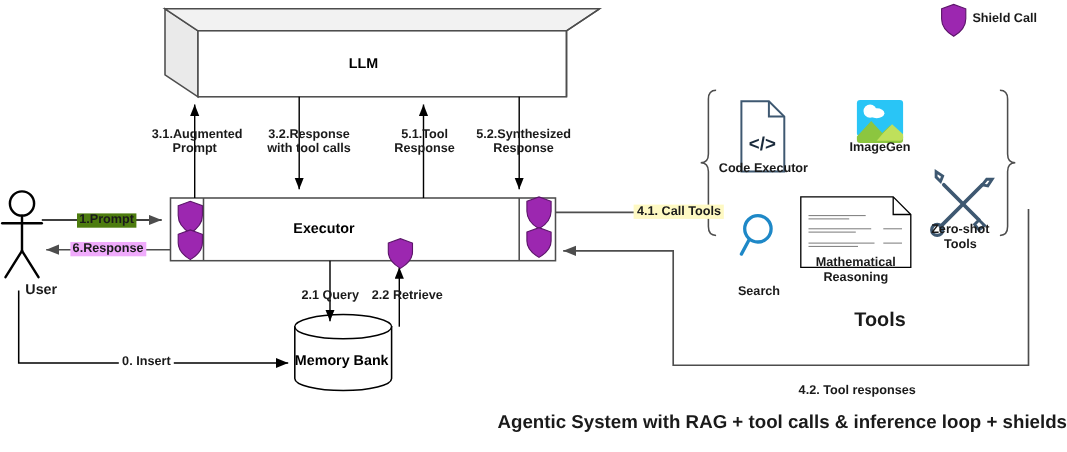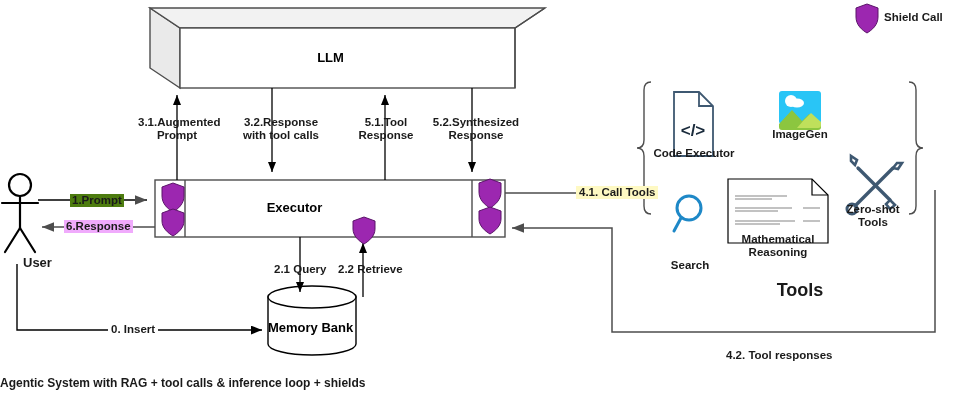--- a/index.html
+++ b/index.html
@@ -157,13 +157,13 @@
 <div class="lbl c" style="left:652px;top:147px;width:84px;">Code Executor</div>
 <div class="lbl c" style="left:770px;top:128px;width:60px;">ImageGen</div>
 <div class="lbl c" style="left:662px;top:259px;width:56px;">Search</div>
 <div class="lbl c" style="left:728px;top:233px;width:100px;">Mathematical Reasoning</div>
 <div class="lbl c" style="left:840px;top:203px;width:66px;">Zero-shot Tools</div>
 
 <div class="lbl bold c" style="left:730px;top:284px;width:100px;font-size:18px;">Tools</div>
 
 <div class="lbl" style="left:884px;top:11px;">Shield Call</div>
 
-<div class="lbl" style="left:0;top:377px;width:970px;text-align:left;font-size:12px;">Agentic System with RAG + tool calls &amp; inference loop + shields</div>
+<div class="lbl" style="left:0;top:377px;width:970px;text-align:right;font-size:17px;">Agentic System with RAG + tool calls &amp; inference loop + shields</div>
 
 </body></html>

